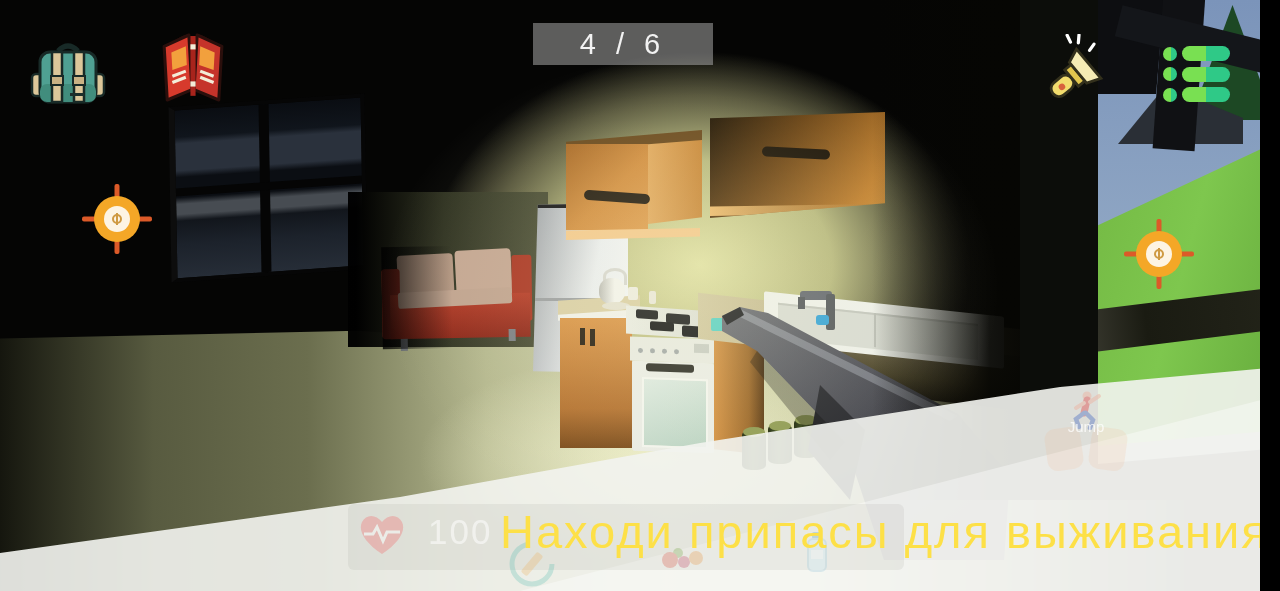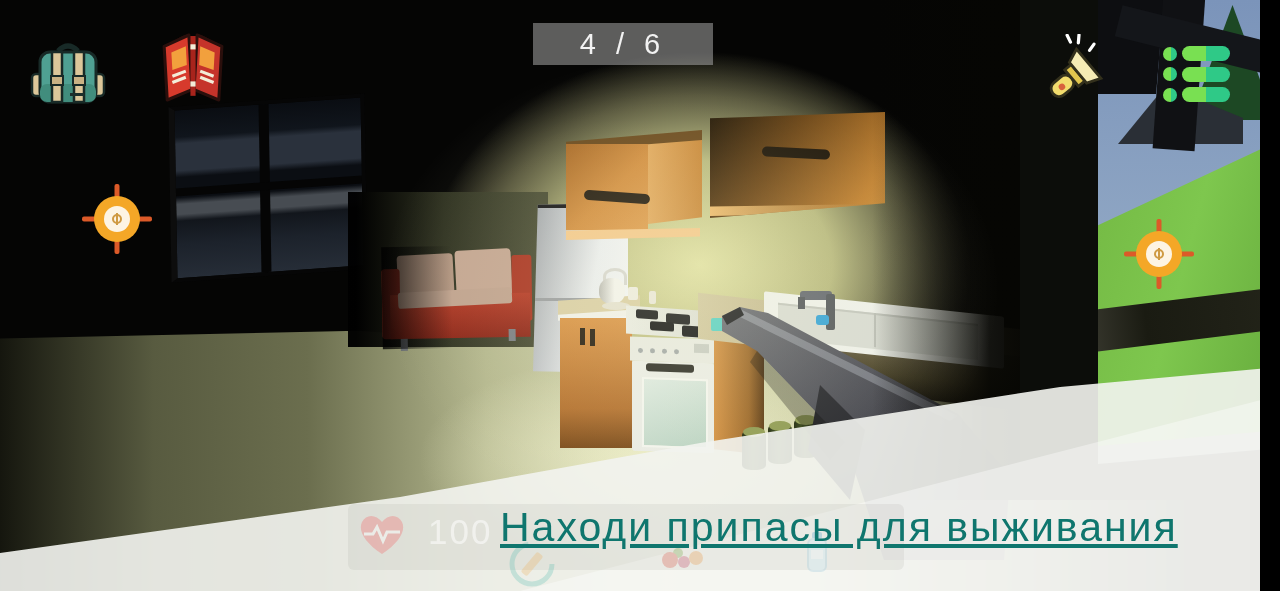--- a/index.html
+++ b/index.html
@@ -146,22 +146,22 @@
   #overlay{left:0;top:0;width:1280px;height:591px;background:rgba(242,243,238,.91);
     clip-path:polygon(0 553px,400px 497px,700px 443px,1060px 387px,1280px 367px,1280px 591px,0 591px);}
   #overlay-facet{left:0;top:0;width:1280px;height:591px;background:rgba(255,255,255,.38);
     clip-path:polygon(520px 591px,1280px 395px,1280px 591px);}
   #stats-panel{left:348px;top:504px;width:556px;height:66px;background:rgba(125,130,120,.10);border-radius:6px;}
   #heart{left:356px;top:510px;opacity:.42;}
   #health-value{left:428px;top:512px;font-size:35px;color:#ffffff;opacity:.55;letter-spacing:2px;}
   #compass{left:506px;top:538px;opacity:.22;}
   #food{left:658px;top:542px;opacity:.30;}
   #bottle{left:804px;top:532px;opacity:.35;}
-  #tutorial-text{left:500px;top:504px;font-size:41px;font-weight:500;color:#0f766e;
-    letter-spacing:2px;white-space:nowrap;text-decoration:underline;}
+  #tutorial-text{left:500px;top:504px;font-size:47px;font-weight:500;color:#fde047;
+    letter-spacing:2px;white-space:nowrap;}
   #jump-button{left:1040px;top:388px;width:92px;height:88px;}
   #jump-button .handL{left:6px;top:40px;width:36px;height:42px;background:#f2b388;opacity:.16;border-radius:10px;transform:rotate(-8deg);}
   #jump-button .handR{left:50px;top:40px;width:36px;height:42px;background:#f2b388;opacity:.16;border-radius:10px;transform:rotate(8deg);}
   #jump-button .person{left:26px;top:2px;opacity:.55;}
   #jump-button .lbl{left:0;top:30px;width:92px;text-align:center;color:#fff;font-size:15px;opacity:.78;}
 </style>
 </head>
 <body>
 
 <div id="app">
@@ -423,14 +423,25 @@
     <circle cx="38" cy="16" r="7" fill="#e89a4a"></circle>
   </svg>
   <svg class="abs" id="bottle" width="26" height="40" viewBox="0 0 26 40">
     <rect x="8" y="0" width="10" height="7" rx="2" fill="#6aaccc"></rect>
     <rect x="4" y="7" width="18" height="32" rx="5" fill="#cfeaf6" stroke="#a8cede" stroke-width="2"></rect>
     <rect x="7" y="18" width="12" height="9" fill="#eef8fc"></rect>
   </svg>
 
   <div class="abs" id="tutorial-text">Находи припасы для выживания</div>
 
+  <div class="abs hud-btn" id="jump-button">
+    <div class="abs handL"></div>
+    <div class="abs handR"></div>
+    <svg class="abs person" width="40" height="40" viewBox="0 0 40 40">
+      <circle cx="21" cy="6" r="4.5" fill="#eab8a8"></circle>
+      <path d="M21,10 L18,23" stroke="#e06a6a" stroke-width="7" stroke-linecap="round"></path>
+      <path d="M10,18 L18,13 M24,12 L33,6" stroke="#eab8a8" stroke-width="4" stroke-linecap="round" fill="none"></path>
+      <path d="M18,23 L10,29 L13,37 M20,23 L27,30 L24,38" stroke="#7089c8" stroke-width="4.5" fill="none" stroke-linecap="round"></path>
+    </svg>
+    <div class="abs lbl">Jump</div>
+  </div>
 
 </div>
 
 </body></html>

